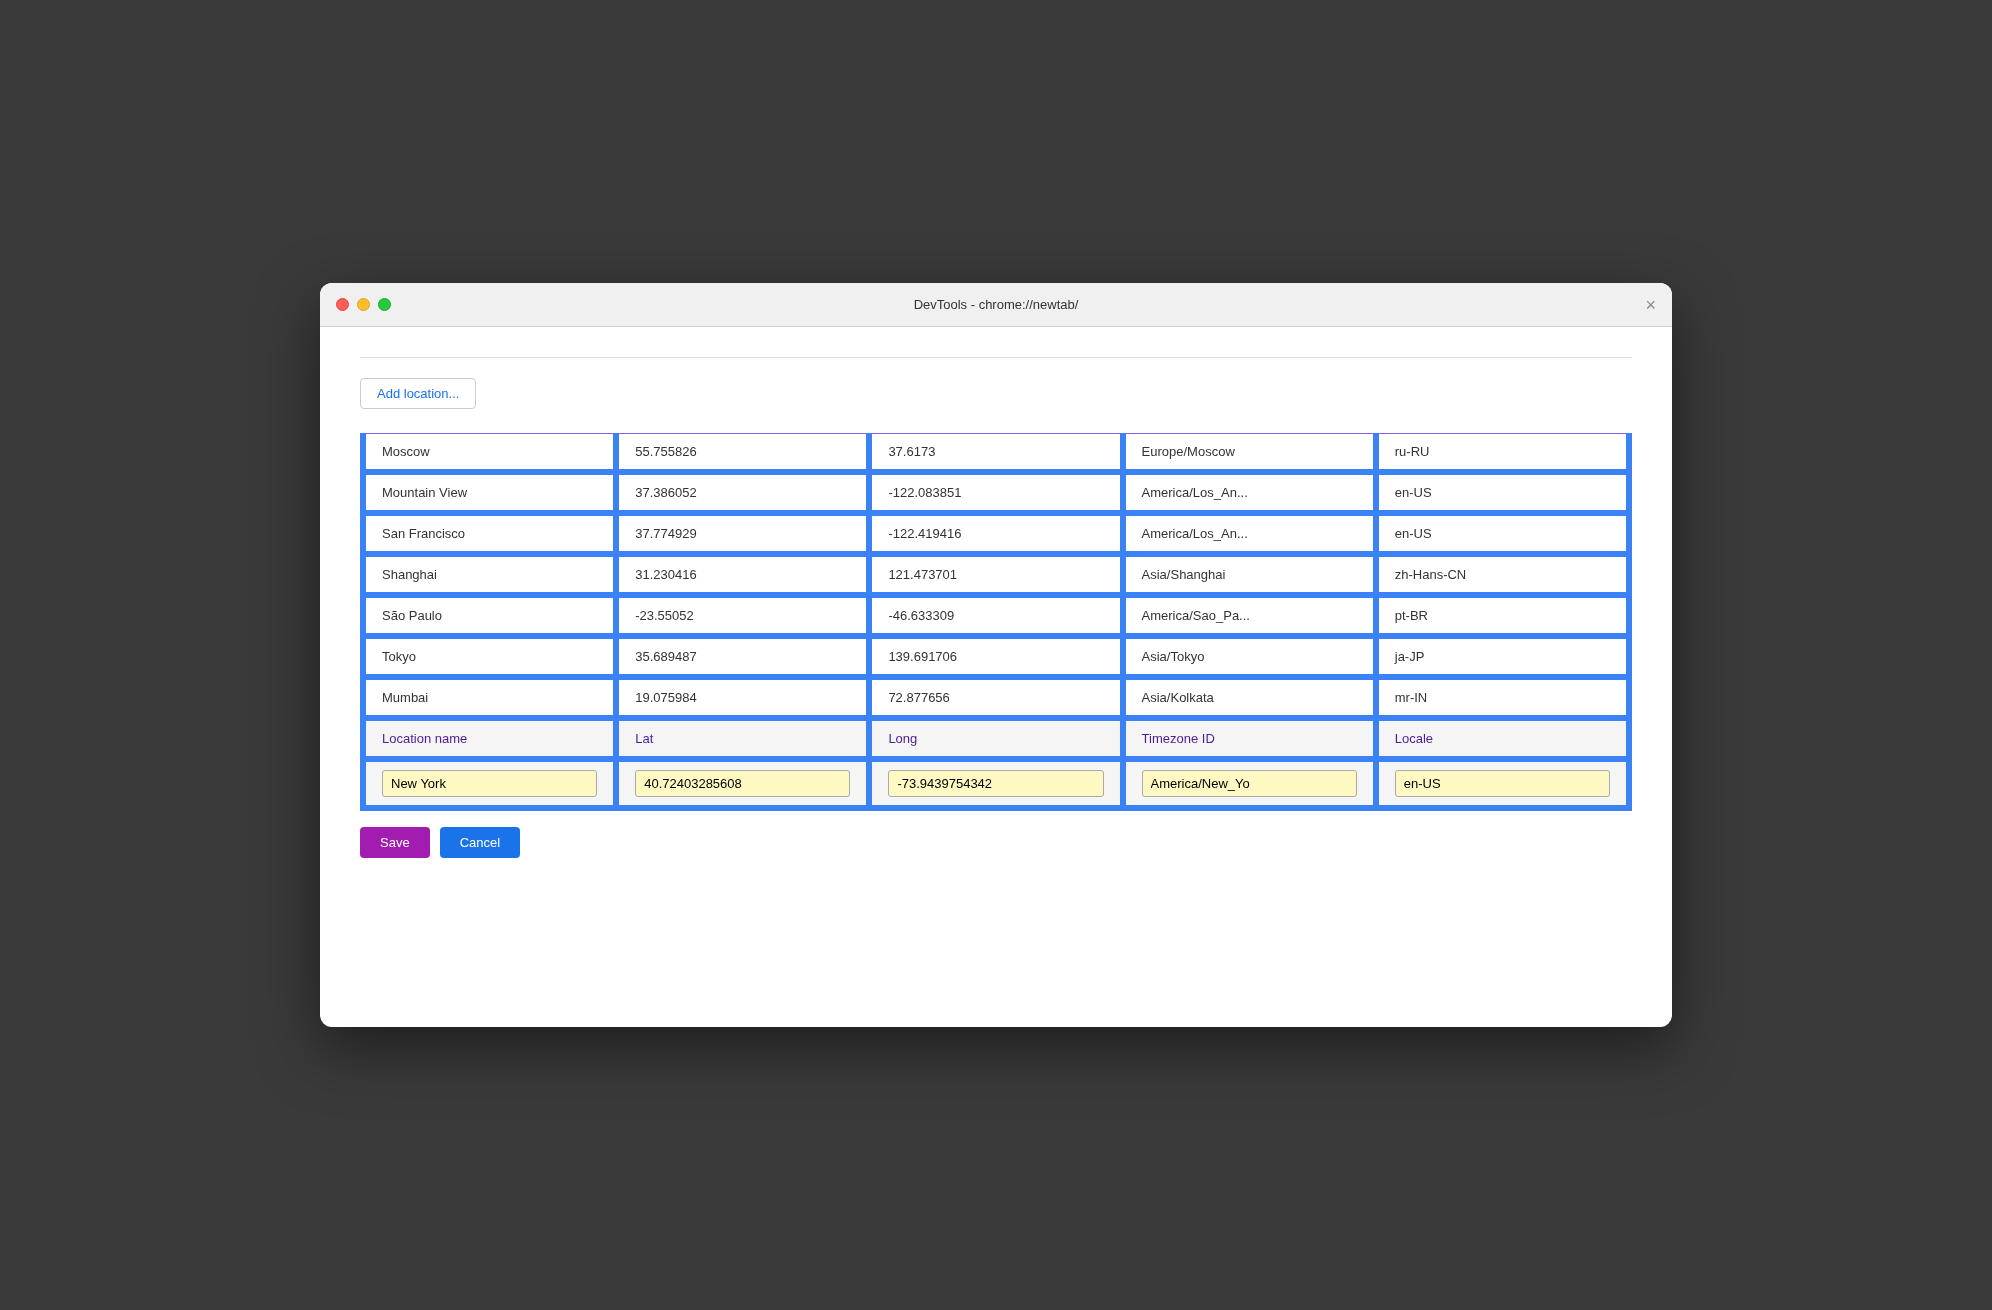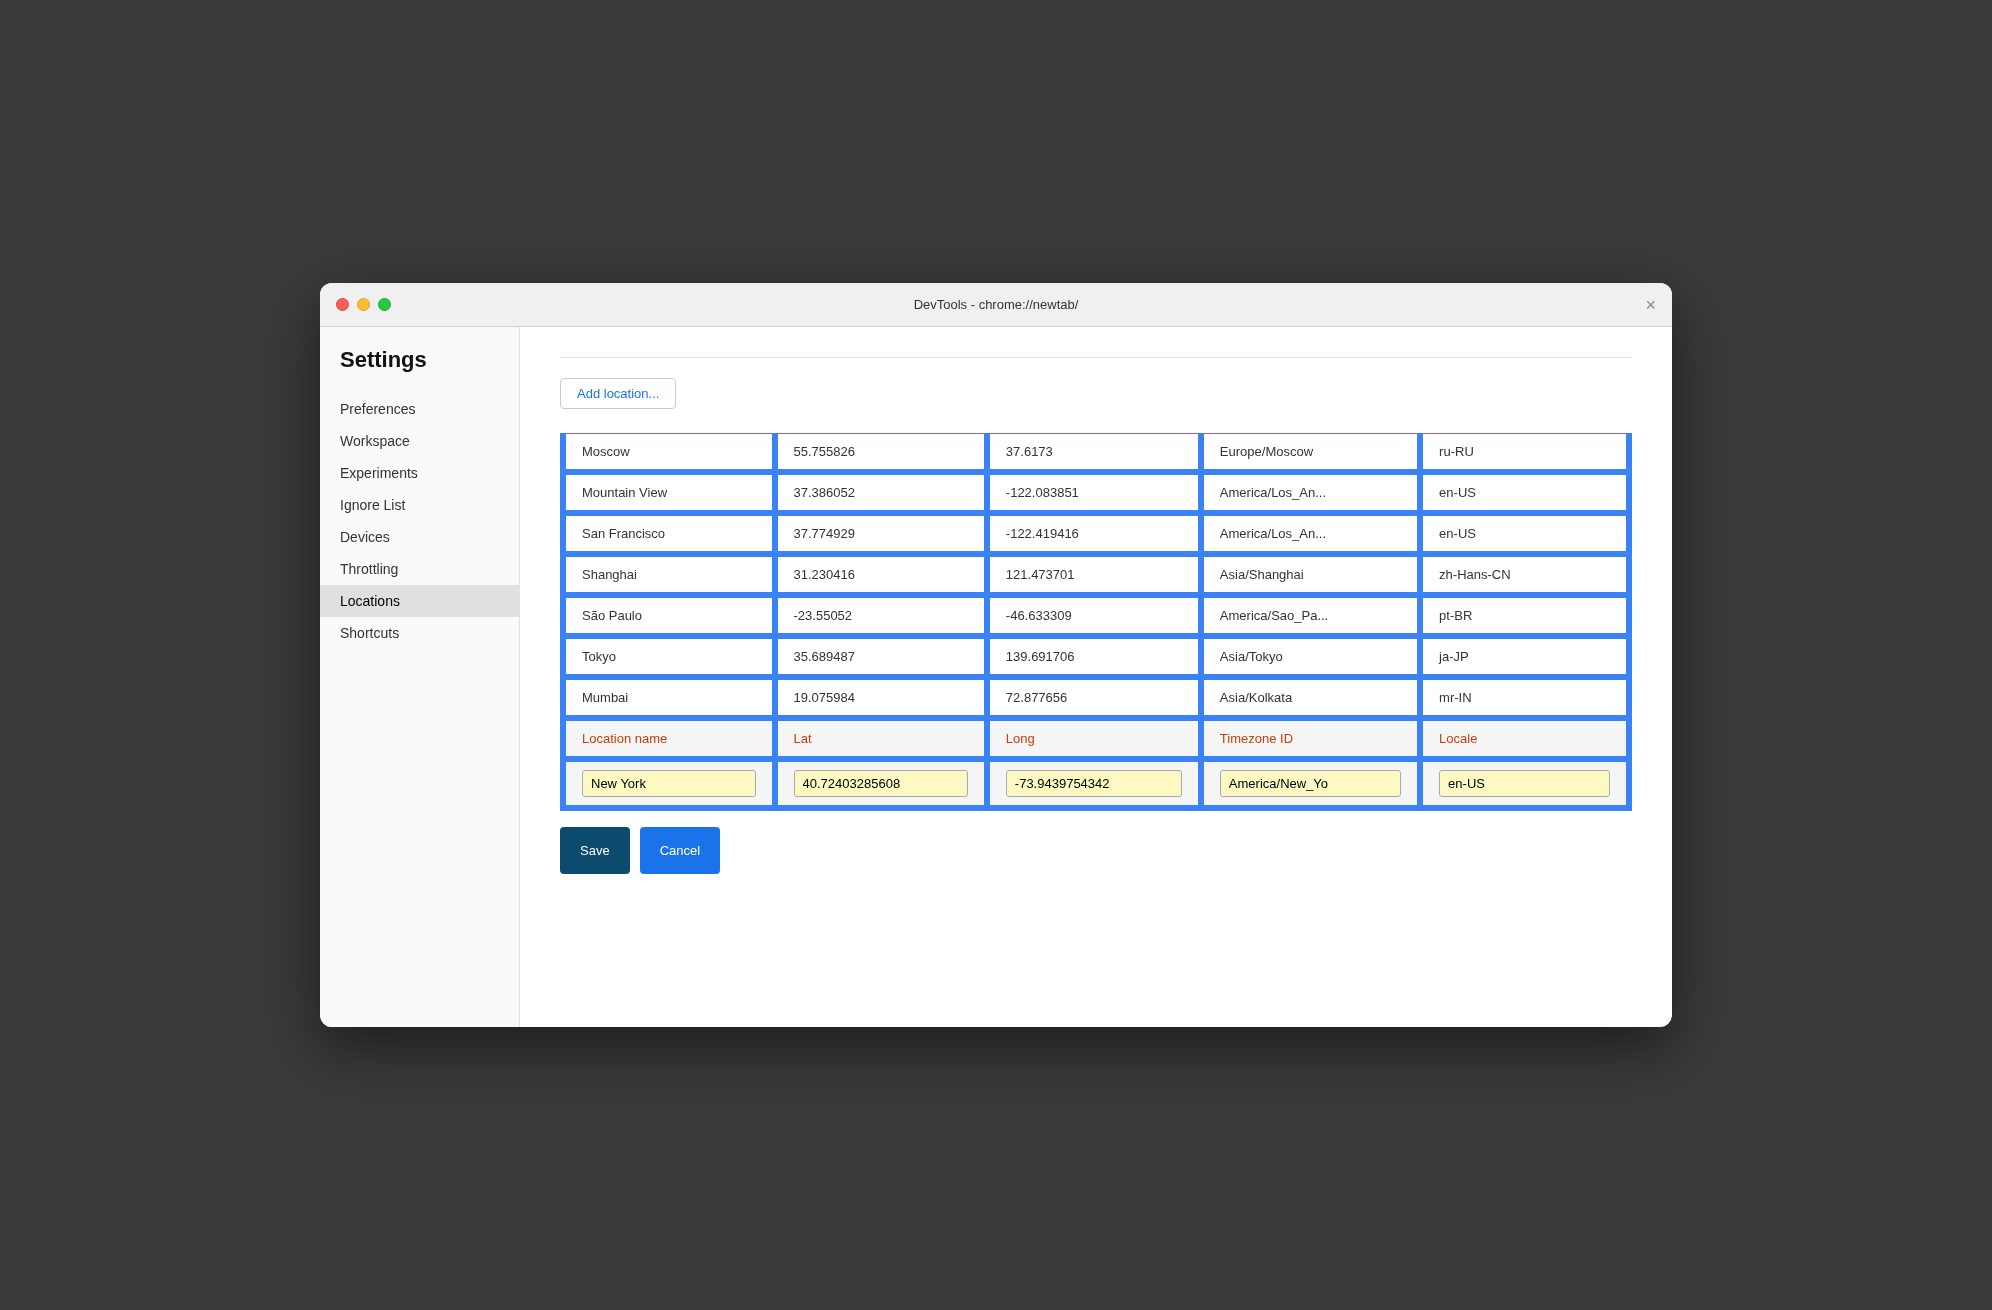--- a/index.html
+++ b/index.html
@@ -148,21 +148,21 @@
       border-top: 1px solid #8b5cf6;
     }
 
     .new-location-row {
       background: #f5f5f5;
     }
 
     .new-location-row td {
       background: #f5f5f5;
       font-weight: 500;
-      color: #c2410c;
+      color: #4c1d95;
     }
 
     .input-row td {
       background: #f5f5f5;
       padding: 8px 16px;
     }
 
     .location-input {
       width: 100%;
       padding: 5px 8px;
@@ -173,22 +173,22 @@
       outline: none;
     }
 
     .buttons-row {
       display: flex;
       gap: 10px;
       margin-top: 16px;
     }
 
     .btn-save {
-      padding: 16px 20px;
-      background: #0c4a6e;
+      padding: 8px 20px;
+      background: #a21caf;
       color: #fff;
       border: none;
       border-radius: 4px;
       font-size: 13px;
       font-weight: 500;
       cursor: pointer;
     }
 
     .btn-cancel {
       padding: 1px 20px;
@@ -209,31 +209,20 @@
     <div class="traffic-lights">
       <div class="traffic-light close"></div>
       <div class="traffic-light minimize"></div>
       <div class="traffic-light maximize"></div>
     </div>
     <span class="title-bar-text">DevTools - chrome://newtab/</span>
     <span class="close-button-top">×</span>
   </div>
 
   <div class="content">
-    <div class="sidebar">
-      <div class="sidebar-title">Settings</div>
-      <a class="sidebar-item">Preferences</a>
-      <a class="sidebar-item">Workspace</a>
-      <a class="sidebar-item">Experiments</a>
-      <a class="sidebar-item">Ignore List</a>
-      <a class="sidebar-item">Devices</a>
-      <a class="sidebar-item">Throttling</a>
-      <a class="sidebar-item active">Locations</a>
-      <a class="sidebar-item">Shortcuts</a>
-    </div>
 
     <div class="main">
       <hr class="divider">
       <button class="add-location-btn">Add location...</button>
 
       <table class="locations-table">
         <tbody id="table-body">
         <tr>
               <td>Moscow</td>
               <td>55.755826</td>

